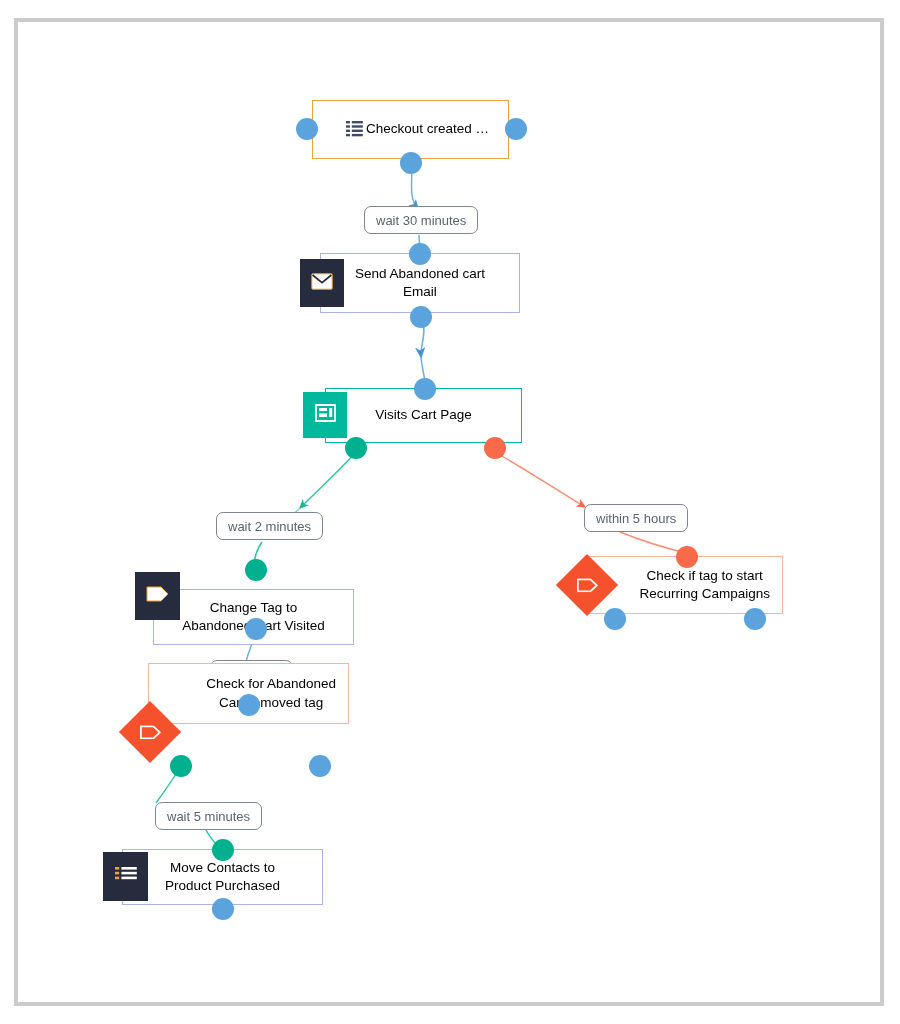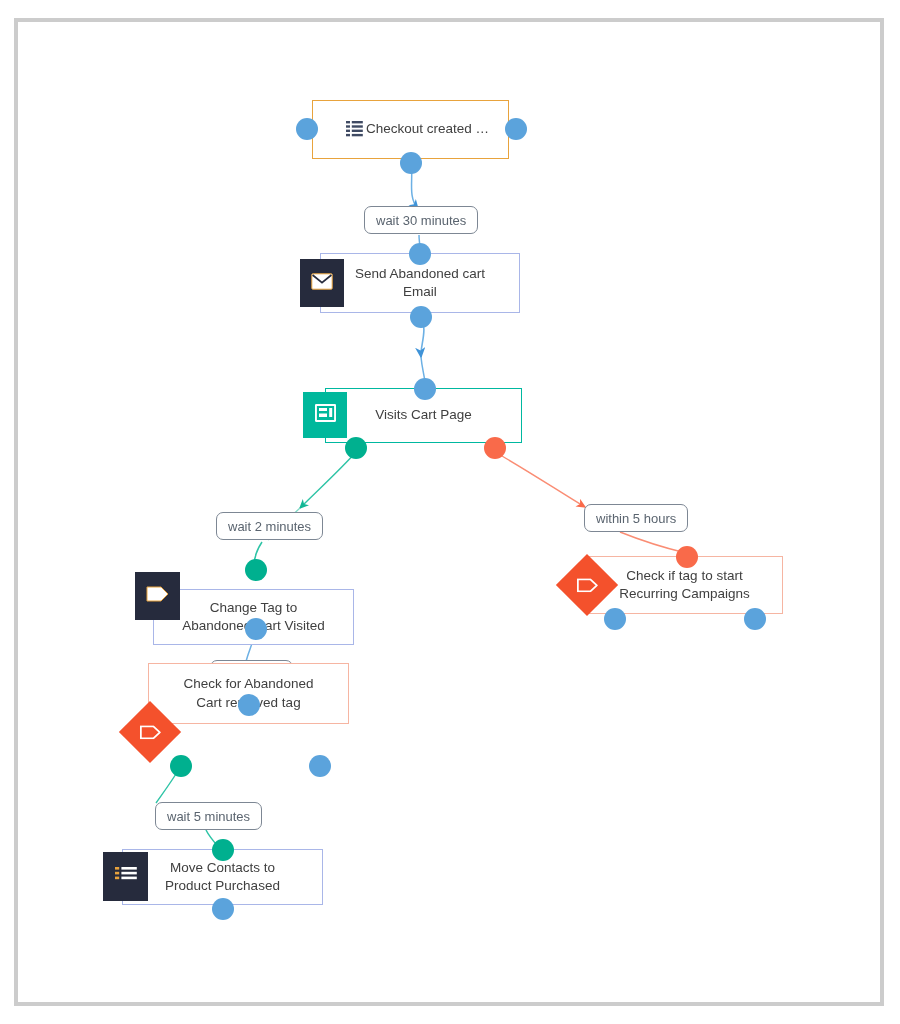--- a/index.html
+++ b/index.html
@@ -46,34 +46,34 @@
   .node {
     position: absolute;
     box-sizing: border-box;
     background: #ffffff;
     display: flex;
     align-items: center;
     justify-content: center;
   }
   .node-label {
     font-size: 13.5px;
-    color: #404040;
+    color: #000000;
     text-align: center;
     line-height: 1.35;
     padding: 0 12px 0 42px;
     white-space: pre-line;
   }
   .node-label.with-left-pad { padding-left: 46px; }
   .node-label.center-pad { padding-left: 12px; }
 
   
   .node.n-trigger  { border: 1.6px solid #e8a33d; }
   .node.n-action   { border: 1.2px solid #a9b6e8; }
   .node.n-cond     { border: 1.6px solid #00b8a0; align-items: center; }
-  .node.n-decision { border: 1.2px solid #f6b5a2; }
+  .node.n-decision { border: 1.2px solid #f6b5a2; justify-content: flex-end; }
 
   
   .icon-box {
     position: absolute;
     display: flex;
     align-items: center;
     justify-content: center;
   }
   .icon-dark { background: #262b3d; }
   .icon-teal { background: #00b89c; }

